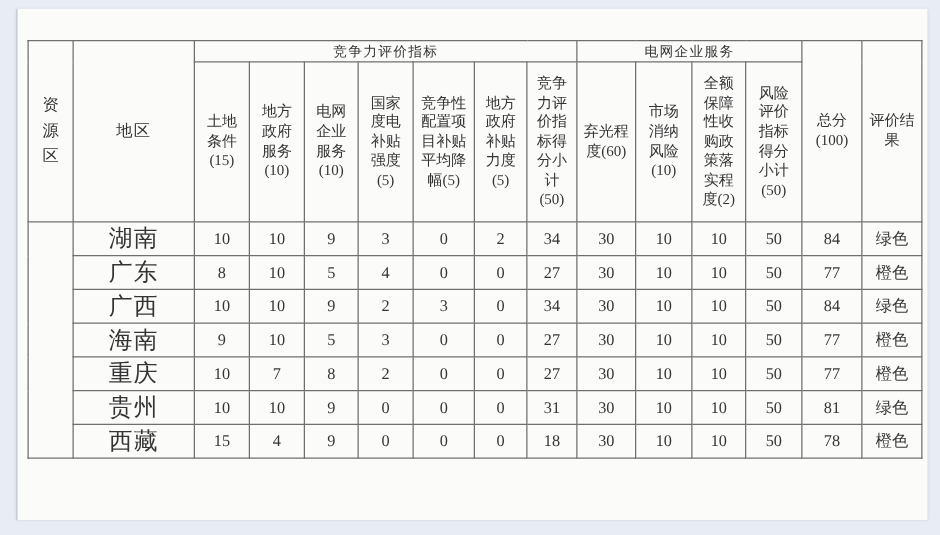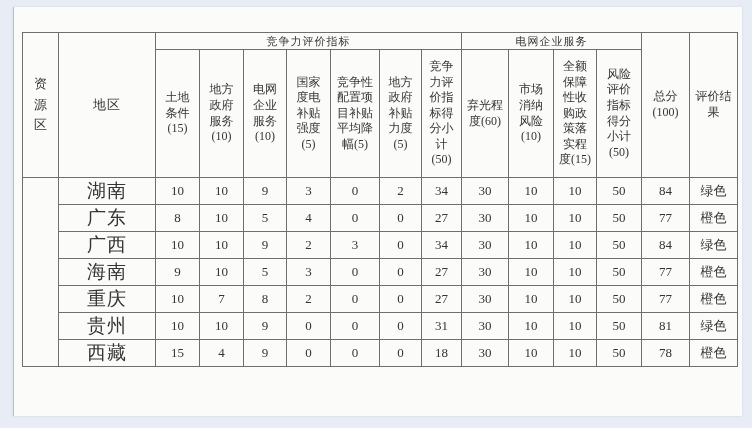--- a/index.html
+++ b/index.html
@@ -92,21 +92,21 @@
       <tr class="head-row">
         <td class="col-hd">土地条件(15)</td>
         <td class="col-hd">地方政府服务(10)</td>
         <td class="col-hd">电网企业服务(10)</td>
         <td class="col-hd">国家度电补贴强度(5)</td>
         <td class="col-hd">竞争性配置项目补贴平均降幅(5)</td>
         <td class="col-hd">地方政府补贴力度(5)</td>
         <td class="col-hd">竞争力评价指标得分小计(50)</td>
         <td class="col-hd">弃光程度(60)</td>
         <td class="col-hd">市场消纳风险(10)</td>
-        <td class="col-hd">全额保障性收购政策落实程度(15)</td>
+        <td class="col-hd">全额保障性收购政策落实程度(2)</td>
         <td class="col-hd">风险评价指标得分小计(50)</td>
       </tr>
     </tbody>
     <tbody>
         <tr class="body-row">
           <td rowspan="7"></td>
           <td class="region">湖南</td>
           <td class="num">10</td>
           <td class="num">10</td>
           <td class="num">9</td>

